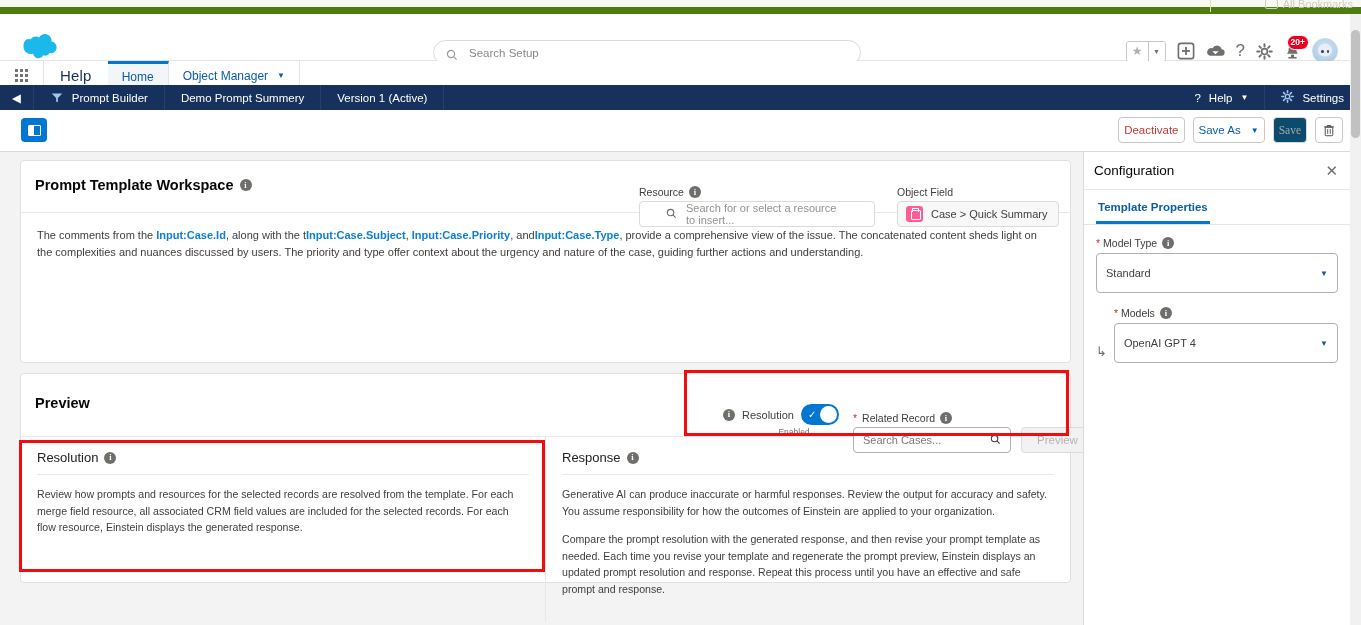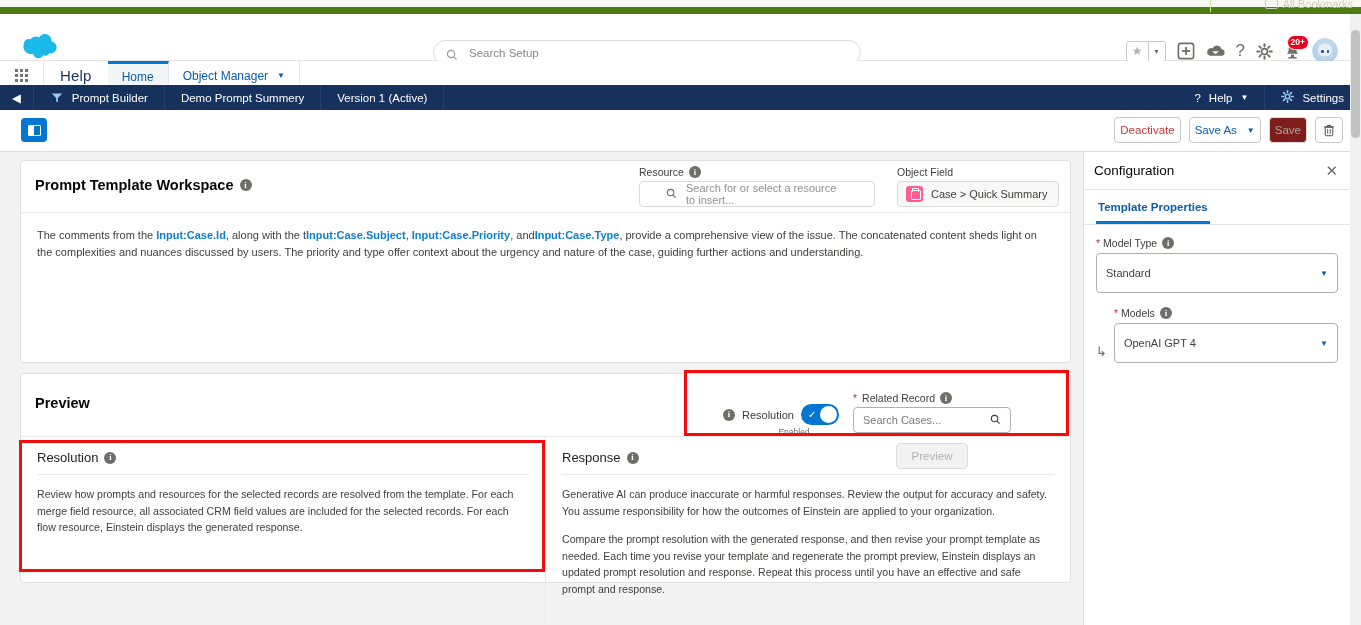--- a/index.html
+++ b/index.html
@@ -144,21 +144,21 @@
     position: absolute; right: 18px; top: 117px; display: flex; gap: 8px; align-items: center;
   }
   .btn {
     height: 26px; border: 1px solid #c9c7c5; border-radius: 4px; background: #fff;
     font-size: 11.5px; display: flex; align-items: center; justify-content: center;
     padding: 0 5px; cursor: pointer; white-space: nowrap;
   }
   .btn.deactivate { color: #c23934; }
   .btn.saveas { color: #0b5cab; gap: 10px; }
   .btn.saveas .cdn { font-size: 8px; }
-  .btn.save-disabled { background: #7f1d1d; color: #a8a8a8; border-color: #dddbda; cursor: default; }
+  .btn.save-disabled { background: #0c4a6e; color: #a8a8a8; border-color: #dddbda; cursor: default; font-family: Liberation Serif, serif; }
   .btn.icon-btn { width: 28px; padding: 0; }
 
   
   .work-area {
     position: absolute; left: 0; top: 152px; width: 1083px; height: 473px;
     background: #f3f3f3; padding: 8px 12px 0 20px;
   }
   .card {
     background: #fff; border: 1px solid #e0e0e0; border-radius: 4px;
   }
@@ -176,21 +176,21 @@
     width: 12px; height: 12px; border-radius: 50%; background: #706e6b;
     color: #fff; font-size: 8.5px; font-weight: bold; font-family: "Liberation Serif", serif;
     display: inline-flex; align-items: center; justify-content: center;
     flex: 0 0 auto; line-height: 1;
   }
   .ws-fields {
     position: absolute; right: 11px; top: 5px; display: flex; gap: 22px; align-items: flex-start;
   }
   .field-label {
     font-size: 10.5px; color: #3e3e3c; margin-bottom: 3px;
-    display: flex; align-items: center; gap: 5px;
+    display: flex; align-items: center; gap: 5px; margin-top: 20px;
   }
   .field-label .req { color: #c23934; }
   .resource-input {
     width: 236px; height: 26px; border: 1px solid #dddbda; border-radius: 4px;
     display: flex; align-items: center; gap: 9px; padding: 0 26px; background: #fff;
   }
   .resource-input .ph { font-size: 11px; color: #919191; }
   .objfield-pill {
     width: 162px; height: 26px; border: 1px solid #dddbda; border-radius: 4px;
     background: #f8f8f8; display: flex; align-items: center; gap: 8px; padding: 0 8px;
@@ -242,21 +242,21 @@
   .toggle-switch .check {
     position: absolute; left: 7px; color: #fff; font-size: 10px; line-height: 1;
   }
   .toggle-switch .knob {
     position: absolute; right: 2px; width: 17px; height: 17px;
     background: #fff; border-radius: 50%;
   }
   .toggle-sub { font-size: 8.5px; color: #706e6b; margin-top: 2px; margin-left: 26px; }
 
   .related-group { margin-top: 2px; }
-  .related-row { display: flex; align-items: center; gap: 10px; flex-direction: column; }
+  .related-row { display: flex; align-items: center; gap: 10px; }
   .search-cases {
     width: 158px; height: 26px; border: 1px solid #b0b0b0; border-radius: 4px;
     display: flex; align-items: center; justify-content: space-between;
     padding: 0 9px; background: #fff;
   }
   .search-cases .ph { font-size: 11px; color: #7a7a7a; }
   .btn.preview-disabled {
     height: 26px; background: #f2f2f2; color: #b3b3b3; border: 1px solid #dddbda;
     font-size: 11.5px; padding: 0 15px;
   }

